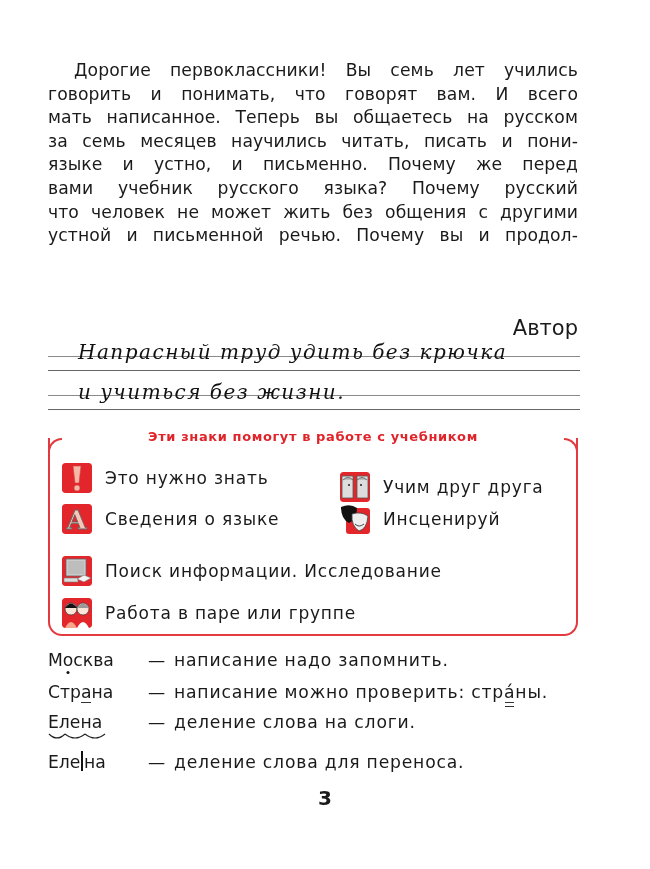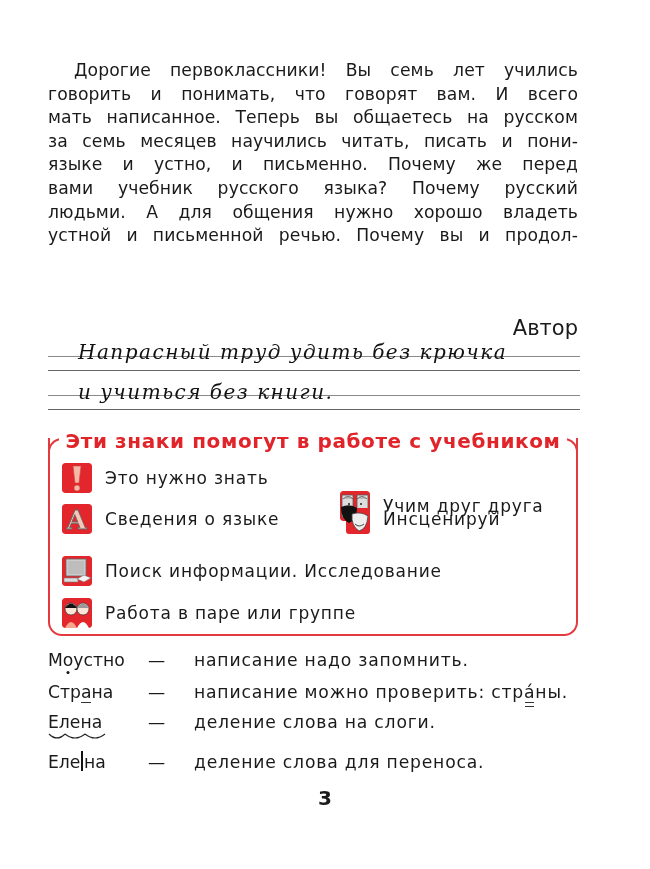--- a/index.html
+++ b/index.html
@@ -19,82 +19,82 @@
                   font-size:20px; letter-spacing:1.5px; color:#111; white-space:nowrap; }
 
   .signs { position:absolute; left:48px; top:438px; width:530px; height:198px;
            border:2px solid #e33a3f; border-top:none; border-radius:0 0 14px 14px; box-sizing:border-box; }
   .signs-top { position:absolute; left:48px; top:438px; width:530px; height:14px; }
   .signs-top .corner-l { position:absolute; left:0; top:0; width:14px; height:14px;
            border-left:2px solid #e33a3f; border-top:2px solid #e33a3f; border-radius:14px 0 0 0; box-sizing:border-box; }
   .signs-top .corner-r { position:absolute; right:0; top:0; width:14px; height:14px;
            border-right:2px solid #e33a3f; border-top:2px solid #e33a3f; border-radius:0 14px 0 0; box-sizing:border-box; }
   .signs-title { position:absolute; left:48px; top:429px; width:530px; text-align:center;
-                 font-weight:bold; color:#e0242a; font-size:20px; letter-spacing:0.6px; }
+                 font-weight:bold; color:#e0242a; font-size:13px; letter-spacing:0.6px; }
   .signs-title span { background:#fff; padding:0 6px; }
   .sign { position:absolute; display:flex; align-items:center; font-size:17px; letter-spacing:0.8px; }
   .sign .ic { width:30px; height:30px; margin-right:13px; border-radius:3px; position:relative; overflow:hidden; }
   .sign .ic svg { width:30px; height:30px; display:block; }
 
   .rules-list { position:absolute; left:48px; top:650px; font-size:17.2px; }
   .rule-row { position:absolute; left:0; white-space:nowrap; }
   .rule-row .word { display:inline-block; width:100px; position:relative; }
   .rule-row .dash { display:inline-block; width:26px; }
-  .rule-row .desc { letter-spacing:0.8px;margin-left:20px; }
+  .rule-row .desc { letter-spacing:0.8px; }
   .mark-dot { position:relative; }
   .mark-dot::after { content:""; position:absolute; left:50%; bottom:-4px; width:3px; height:3px; background:#111; border-radius:50%; transform:translateX(-50%); }
   .mark-under { border-bottom:1px solid #333; }
   .mark-double { position:relative; }
   .mark-double::after { content:""; position:absolute; left:1px; right:1px; bottom:-5px; height:3px; border-top:1px solid #333; border-bottom:1px solid #333; }
   .arcs { position:absolute; left:0; top:20px; }
   .bar { display:inline-block; width:1.5px; height:20px; background:#111; vertical-align:-3px; margin:0 1px; }
   .page-num { position:absolute; left:0; width:650px; top:786px; text-align:center; font-weight:bold; font-size:20px; }
 </style>
 </head>
 <body>
 
 <div class="intro">
   <span class="line first">Дорогие первоклассники! Вы семь лет учились</span>
   <span class="line">говорить и понимать, что говорят вам. И всего</span>
   <span class="line">мать написанное. Теперь вы общаетесь на русском</span>
   <span class="line">за семь месяцев научились читать, писать и пони-</span>
   <span class="line">языке и устно, и письменно. Почему же перед</span>
   <span class="line">вами учебник русского языка? Почему русский</span>
-  <span class="line">людьми. А для общения нужно хорошо владеть</span>
+  <span class="line">что человек не может жить без общения с другими</span>
   <span class="line">устной и письменной речью. Почему вы и продол-</span>
 </div>
 <div class="author">Автор</div>
 
 <div class="copy">
   <div class="rule" style="top:11px"></div>
   <div class="rule" style="top:25px;background:#666"></div>
   <div class="rule" style="top:50px"></div>
   <div class="rule" style="top:64px;background:#666"></div>
   <div class="script" style="left:30px;top:-5px">Напрасный труд удить без крючка</div>
-  <div class="script" style="left:30px;top:35px">и учиться без книги.</div>
+  <div class="script" style="left:30px;top:35px">и учиться без жизни.</div>
 </div>
 
 <div class="signs"></div>
 <div class="signs-top">
   <div class="corner-l"></div>
     <div class="corner-r"></div>
 </div>
 <div class="signs-title"><span>Эти знаки помогут в работе с учебником</span></div>
 
 <div class="sign" style="left:62px;top:463px">
   <div class="ic">
     <svg viewBox="0 0 30 30">
         <rect width="30" height="30" rx="3" fill="#e3262c"></rect>
         <path d="M11 3 h8 l-2 17 h-4z" fill="#f6b7a6" stroke="#c44" stroke-width="0.6"></path>
         <circle cx="15" cy="25" r="3" fill="#f6b7a6" stroke="#c44" stroke-width="0.6"></circle>
       </svg>
   </div>
   <span>Это нужно знать</span>
 </div>
-<div class="sign" style="left:340px;top:491px">
+<div class="sign" style="left:340px;top:472px">
   <div class="ic">
     <svg viewBox="0 0 30 30">
         <rect width="30" height="30" rx="3" fill="#e3262c"></rect>
         <path d="M2 4 h11 v22 h-11 z" fill="#ddd" stroke="#555" stroke-width="0.8"></path>
         <path d="M17 4 h11 v22 h-11 z" fill="#ddd" stroke="#555" stroke-width="0.8"></path>
         <path d="M3 8 q5 -5 10 0" fill="#bbb" stroke="#444" stroke-width="0.7"></path>
         <path d="M17 8 q5 -5 10 0" fill="#bbb" stroke="#444" stroke-width="0.7"></path>
         <circle cx="9" cy="13" r="1" fill="#222"></circle>
         <circle cx="21" cy="13" r="1" fill="#222"></circle>
       </svg>
@@ -143,21 +143,21 @@
         <path d="M15 10 q6 -9 12 0" fill="#999"></path>
         <path d="M3 30 q6 -12 12 0z" fill="#f7a58c"></path>
         <path d="M15 30 q6 -12 12 0z" fill="#fff"></path>
       </svg>
   </div>
   <span>Работа в паре или группе</span>
 </div>
 
 <div class="rules-list">
   <div class="rule-row" style="top:0">
-    <span class="word"><span>М</span><span class="mark-dot">о</span><span>устно</span></span><span class="dash">—</span><span class="desc">написание надо запомнить.</span>
+    <span class="word"><span>М</span><span class="mark-dot">о</span><span>сква</span></span><span class="dash">—</span><span class="desc">написание надо запомнить.</span>
   </div>
   <div class="rule-row" style="top:32px">
     <span class="word"><span>Стр</span><span class="mark-under">а</span><span>на</span></span><span class="dash">—</span><span class="desc"><span>написание можно проверить: стр</span><span class="mark-double">а́</span><span>ны.</span></span>
   </div>
   <div class="rule-row" style="top:62px">
     <span class="word"><span>Елена</span>
       <svg class="arcs" width="60" height="10" viewBox="0 0 60 10">
           <path d="M1 2 q8 8 16 0 M17 2 q10 8 20 0 M37 2 q10 8 20 0" fill="none" stroke="#222" stroke-width="1.2"></path>
         </svg>
     </span><span class="dash">—</span><span class="desc">деление слова на слоги.</span>

